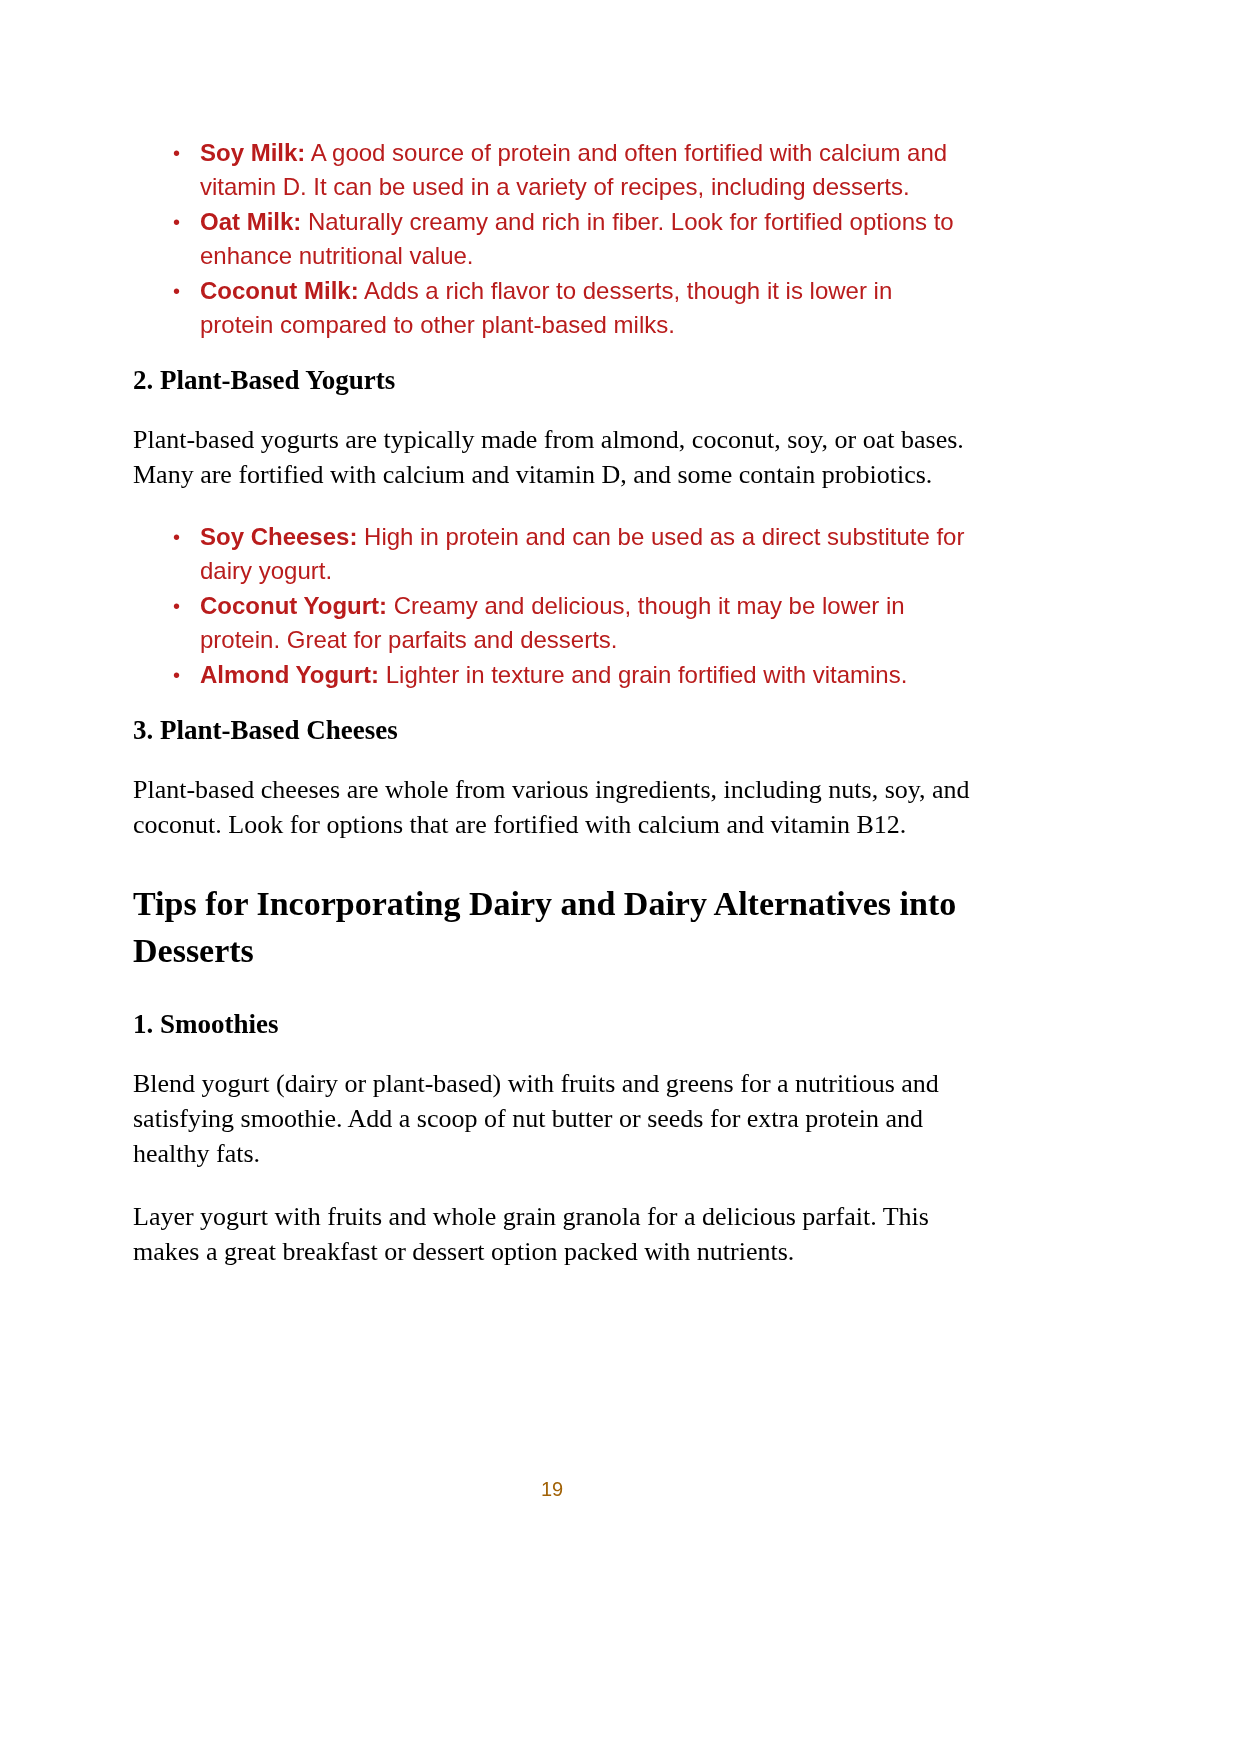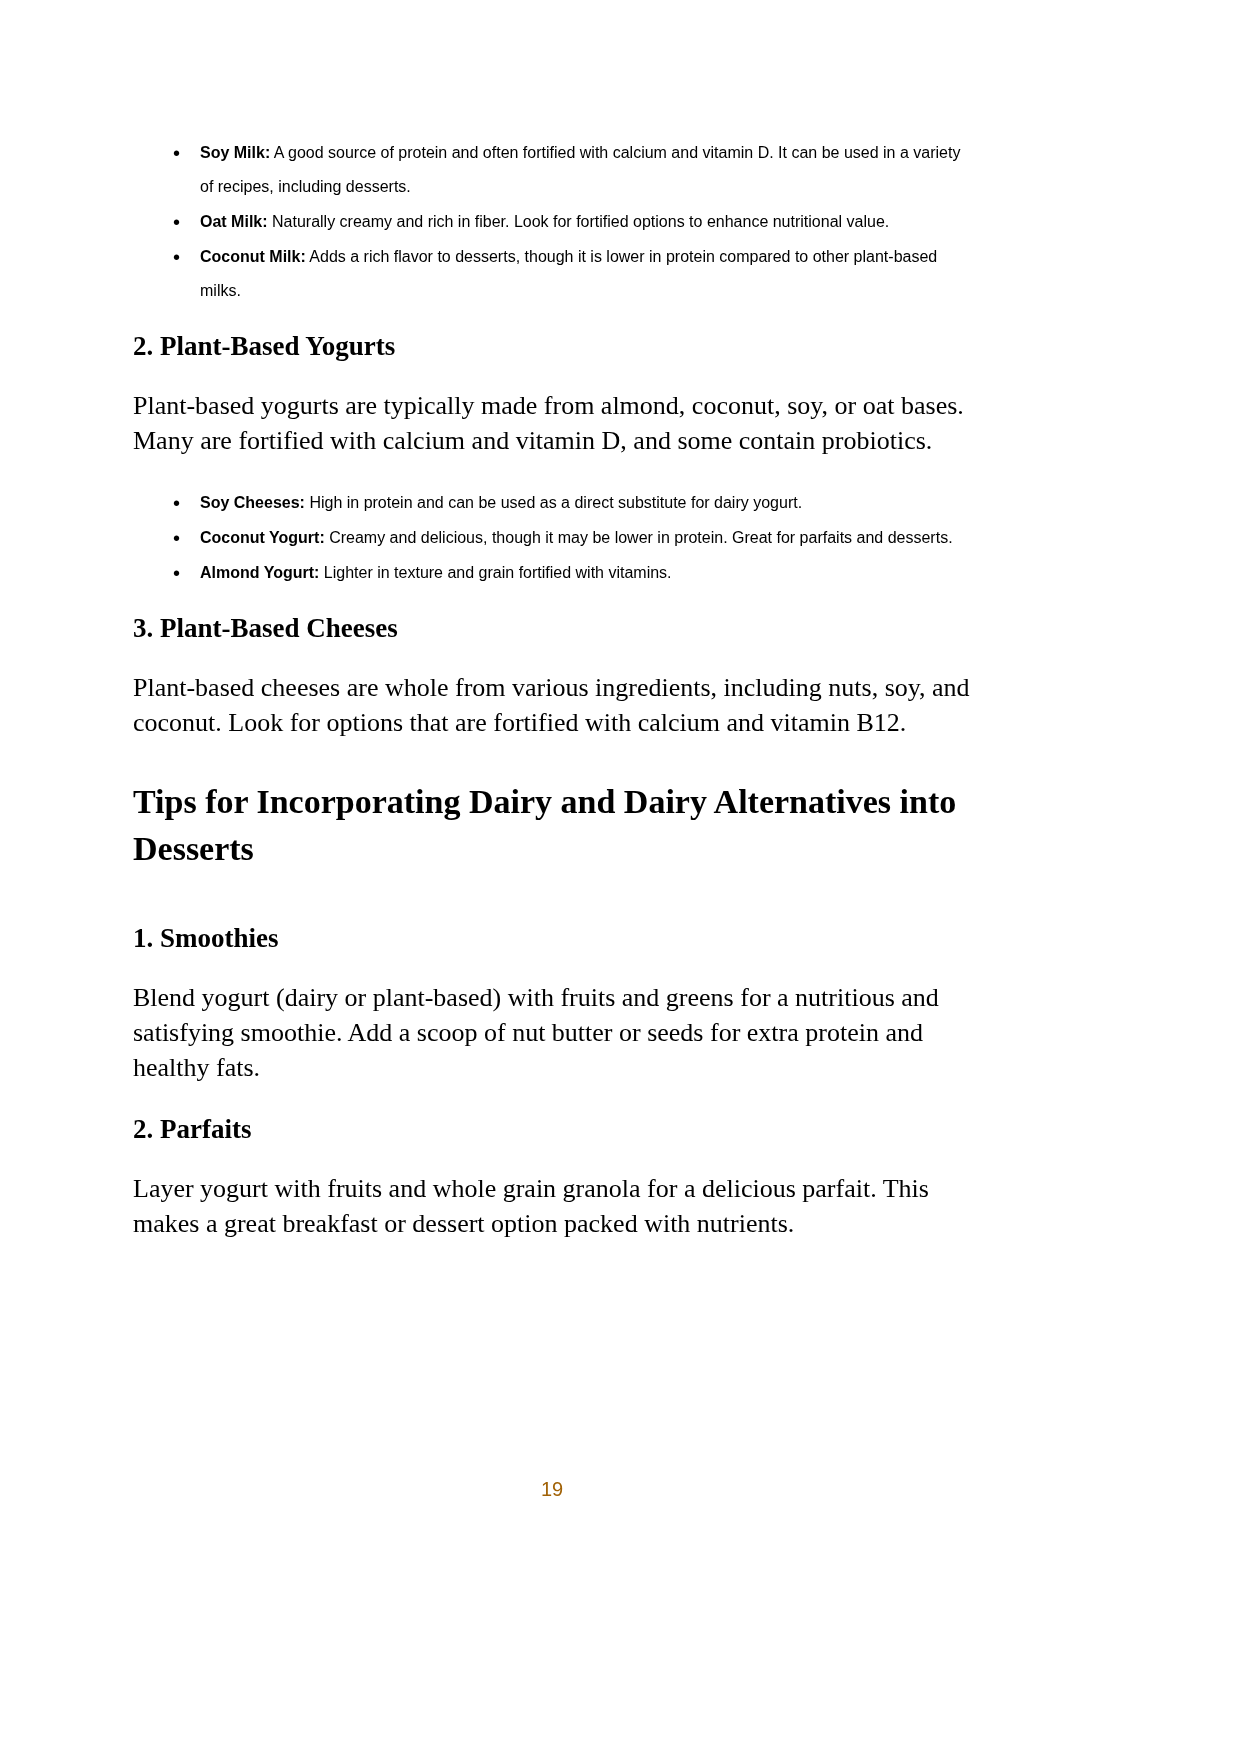--- a/index.html
+++ b/index.html
@@ -21,23 +21,23 @@
     top: 136px;
     width: 838px;
   }
   .sans {
     font-family: "Liberation Sans", sans-serif;
   }
   ul.bullet-list {
     list-style: none;
     margin: 0 0 14px 0;
     padding: 0 0 0 34px;
-    font-size: 16px;
+    font-size: 24px;
     line-height: 34px;
-    color: #000000;
+    color: #b91c1c;
   }
   ul.bullet-list li {
     position: relative;
     padding-left: 33px;
     margin-bottom: 1px;
   }
   ul.bullet-list li::before {
     content: "\2022";
     position: absolute;
     left: 6px;
@@ -58,21 +58,21 @@
     font-family: "Liberation Serif", serif;
     font-size: 26px;
     line-height: 35px;
     margin: 0 0 28px 0;
   }
   h1.big-title {
     font-family: "Liberation Serif", serif;
     font-size: 34px;
     line-height: 47px;
     font-weight: 700;
-    margin: 38px 0 50px 0;
+    margin: 38px 0 34px 0;
   }
   .footer {
     position: absolute;
     left: 133px;
     top: 1478px;
     width: 838px;
     text-align: center;
     font-family: "Liberation Sans", sans-serif;
     font-size: 20px;
     color: #a16207;
@@ -103,20 +103,19 @@
     <h2 class="section-heading">3. Plant-Based Cheeses</h2>
 
     <p class="body-text">Plant-based cheeses are whole from various ingredients, including nuts, soy, and coconut. Look for options that are fortified with calcium and vitamin B12.</p>
 
     <h1 class="big-title">Tips for Incorporating Dairy and Dairy Alternatives into Desserts</h1>
 
     <h2 class="section-heading">1. Smoothies</h2>
 
     <p class="body-text">Blend yogurt (dairy or plant-based) with fruits and greens for a nutritious and satisfying smoothie. Add a scoop of nut butter or seeds for extra protein and healthy fats.</p>
 
-    <h2 class="section-heading">2. Parfaits</h2>
 
     <p class="body-text">Layer yogurt with fruits and whole grain granola for a delicious parfait. This makes a great breakfast or dessert option packed with nutrients.</p>
 
   </div>
 
   <div class="footer">19</div>
 </div>
 
 </body></html>

